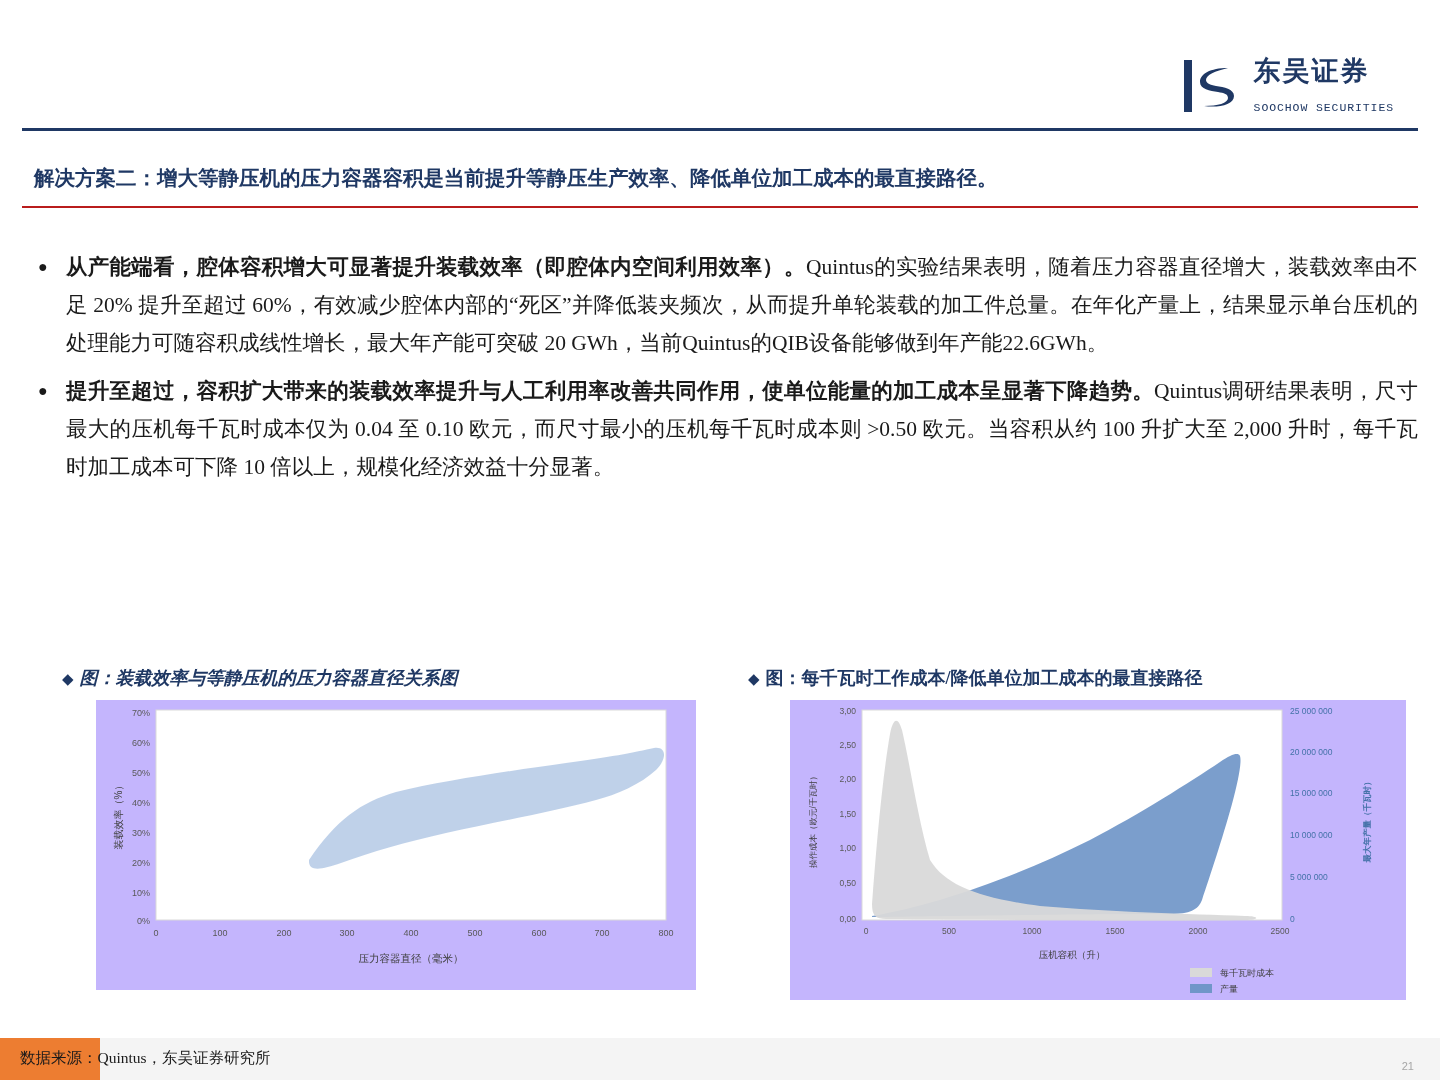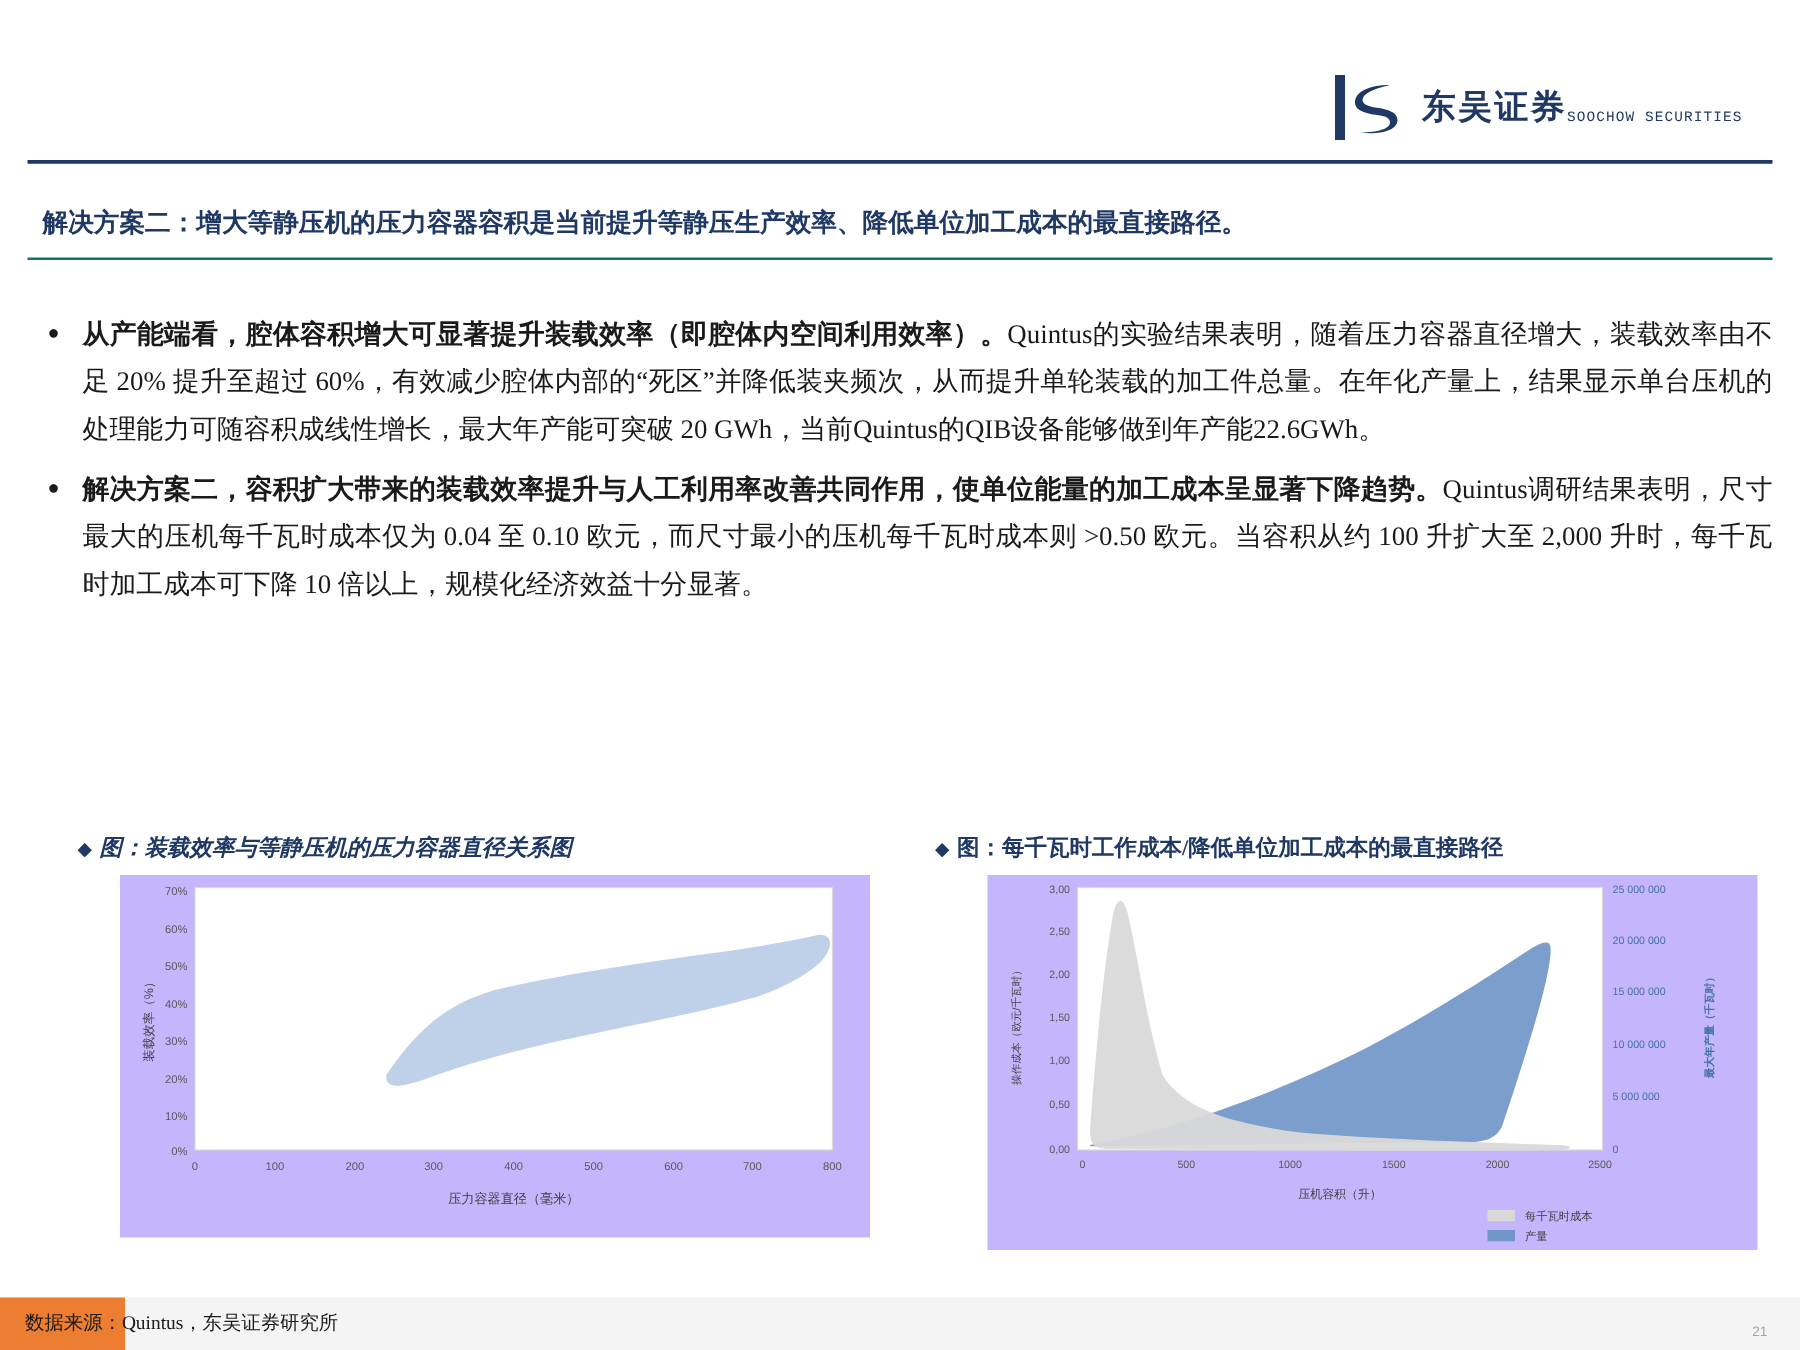--- a/index.html
+++ b/index.html
@@ -49,21 +49,21 @@
     align-items: center;
     gap: 14px;
   }
   .logo-mark {
     width: 56px;
     height: 56px;
     display: block;
   }
   .logo-text {
     display: flex;
-    flex-direction: row;
+    flex-direction: column;
     justify-content: center;
     line-height: 1;
   }
   .logo-cn {
     font-size: 27px;
     font-weight: bold;
     color: #1F3864;
     letter-spacing: 2px;
     font-family: "Liberation Serif", serif;
   }
@@ -76,21 +76,21 @@
     text-align: center;
   }
 
   
   .callout {
     position: absolute;
     left: 22px;
     top: 160px;
     width: 1396px;
     height: 48px;
-    border-bottom: 2px solid #0f766e;
+    border-bottom: 2px solid #b91c1c;
     box-sizing: border-box;
   }
   .callout-text {
     position: absolute;
     left: 12px;
     top: 4px;
     font-size: 20.5px;
     font-weight: bold;
     color: #1F3864;
     white-space: nowrap;
@@ -225,21 +225,21 @@
   <div class="bullet-row">
     <div class="bullet-dot">●</div>
     <div class="bullet-body">
       <span class="lead">从产能端看，腔体容积增大可显著提升装载效率（即腔体内空间利用效率）。</span><span>Quintus的实验结果表明，随着压力容器直径增大，装载效率由不足 20% 提升至超过 60%，有效减少腔体内部的“死区”并降低装夹频次，从而提升单轮装载的加工件总量。在年化产量上，结果显示单台压机的处理能力可随容积成线性增长，最大年产能可突破 20 GWh，当前Quintus的QIB设备能够做到年产能22.6GWh。</span>
     </div>
   </div>
 
   <div class="bullet-row">
     <div class="bullet-dot">●</div>
     <div class="bullet-body">
-      <span class="lead">解决方案二，容积扩大带来的装载效率提升与人工利用率改善共同作用，使单位能量的加工成本呈显著下降趋势。</span><span>Quintus调研结果表明，尺寸最大的压机每千瓦时成本仅为 0.04 至 0.10 欧元，而尺寸最小的压机每千瓦时成本则 &gt;0.50 欧元。当容积从约 100 升扩大至 2,000 升时，每千瓦时加工成本可下降 10 倍以上，规模化经济效益十分显著。</span>
+      <span class="lead">提升至超过，容积扩大带来的装载效率提升与人工利用率改善共同作用，使单位能量的加工成本呈显著下降趋势。</span><span>Quintus调研结果表明，尺寸最大的压机每千瓦时成本仅为 0.04 至 0.10 欧元，而尺寸最小的压机每千瓦时成本则 &gt;0.50 欧元。当容积从约 100 升扩大至 2,000 升时，每千瓦时加工成本可下降 10 倍以上，规模化经济效益十分显著。</span>
     </div>
   </div>
 
 </div>
 
 <div class="fig-caption" id="figcap-left">
   <span class="diamond">◆</span><span>图：装载效率与等静压机的压力容器直径关系图</span>
 </div>
 <div class="fig-caption" id="figcap-right">
   <span class="diamond">◆</span><span>图：每千瓦时工作成本/降低单位加工成本的最直接路径</span>

